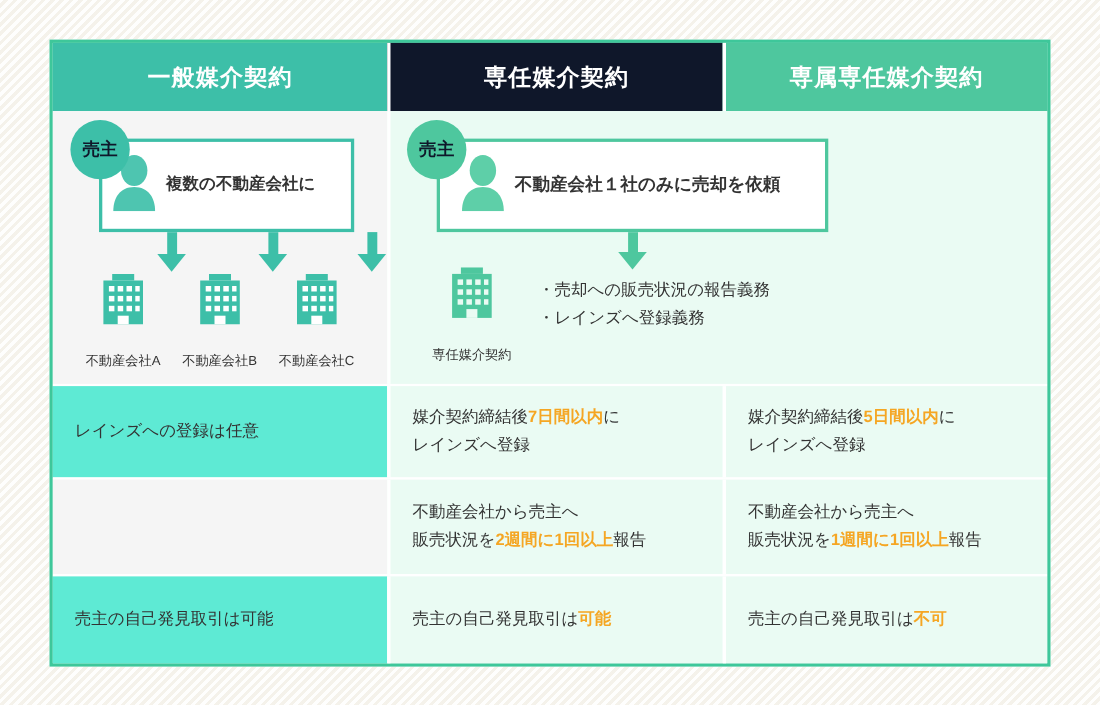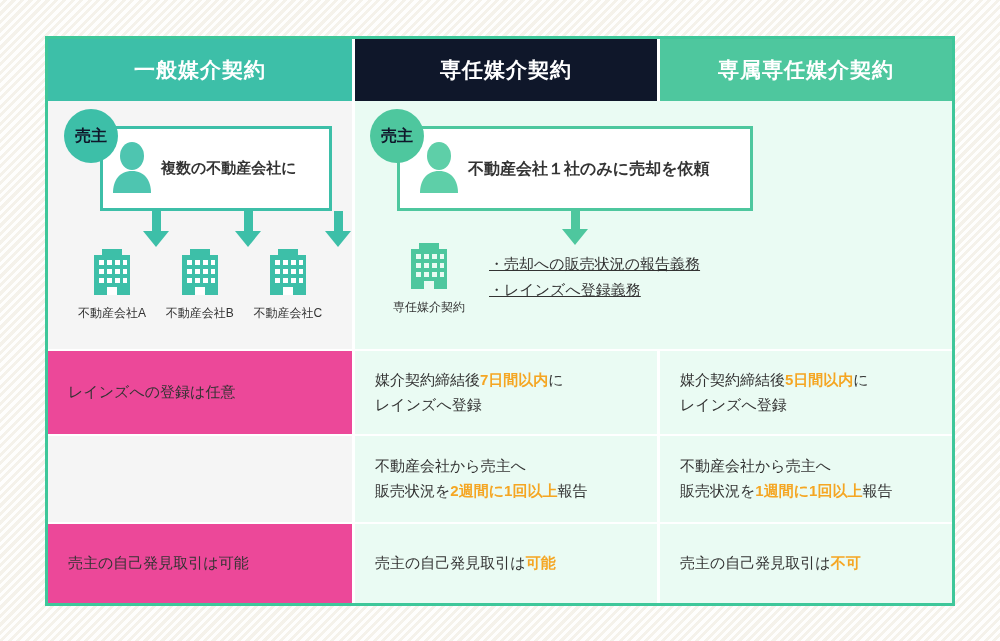--- a/index.html
+++ b/index.html
@@ -82,21 +82,21 @@
 
   
   .info-box {
     position: absolute;
     background: #ffffff;
     display: flex;
     align-items: center;
     z-index: 2;
   }
   .c1 .info-box {
-    left: 52px; top: 25px;
+    left: 42px; top: 25px;
     width: 232px; height: 85px;
     border: 3px solid #3dbfa8;
     padding-left: 8px;
   }
   .c23 .info-box {
     left: 42px; top: 25px;
     width: 356px; height: 85px;
     border: 3px solid #4ec79e;
     padding-left: 18px;
   }
@@ -132,58 +132,57 @@
   .buildings-c1 {
     position: absolute;
     left: 0; top: 148px;
     width: 100%;
     display: flex;
     justify-content: space-around;
     padding: 0 20px;
   }
   .bld-item { display: flex; flex-direction: column; align-items: center; }
   .bld-label {
-    margin-top: 6px;
+    margin-top: 20px;
     font-size: 12px;
     color: #333333;
     white-space: nowrap;
   }
 
   .c23-lower {
     position: absolute;
     left: 24px; top: 142px;
     display: flex;
     align-items: flex-start;
   }
   .c23-bld { display: flex; flex-direction: column; align-items: center; width: 100px; }
   .bullet-list {
     margin-left: 10px;
     margin-top: 8px;
     font-size: 15px;
     color: #333333;
     line-height: 1.75;
-    text-decoration: underline;
   }
   .bullet-list div { white-space: nowrap; }
 
   
   .trow { display: flex; border-top: 2px solid #ffffff; }
   .trow.r1 { height: 85px; flex: 0 0 85px; }
   .trow.r2 { height: 88px; flex: 0 0 88px; }
   .trow.r3 { flex: 1; }
 
   .tcell {
     display: flex;
     align-items: center;
     font-size: 15px;
     color: #333333;
     line-height: 1.65;
     padding: 0 20px;
   }
-  .tcell.c1 { width: 304px; background: #ec4899; }
+  .tcell.c1 { width: 304px; background: #5eead4; }
   .tcell.c2 { width: 305px; background: #eafbf3; border-left: 3px solid #ffffff; }
   .tcell.c3 { flex: 1;      background: #eafbf3; border-left: 3px solid #ffffff; }
   .tcell.empty { background: #f5f5f5; }
 
   .hl { color: #f5a623; font-weight: bold; }
 </style>
 </head>
 <body>
 
 <div class="table-wrap">

